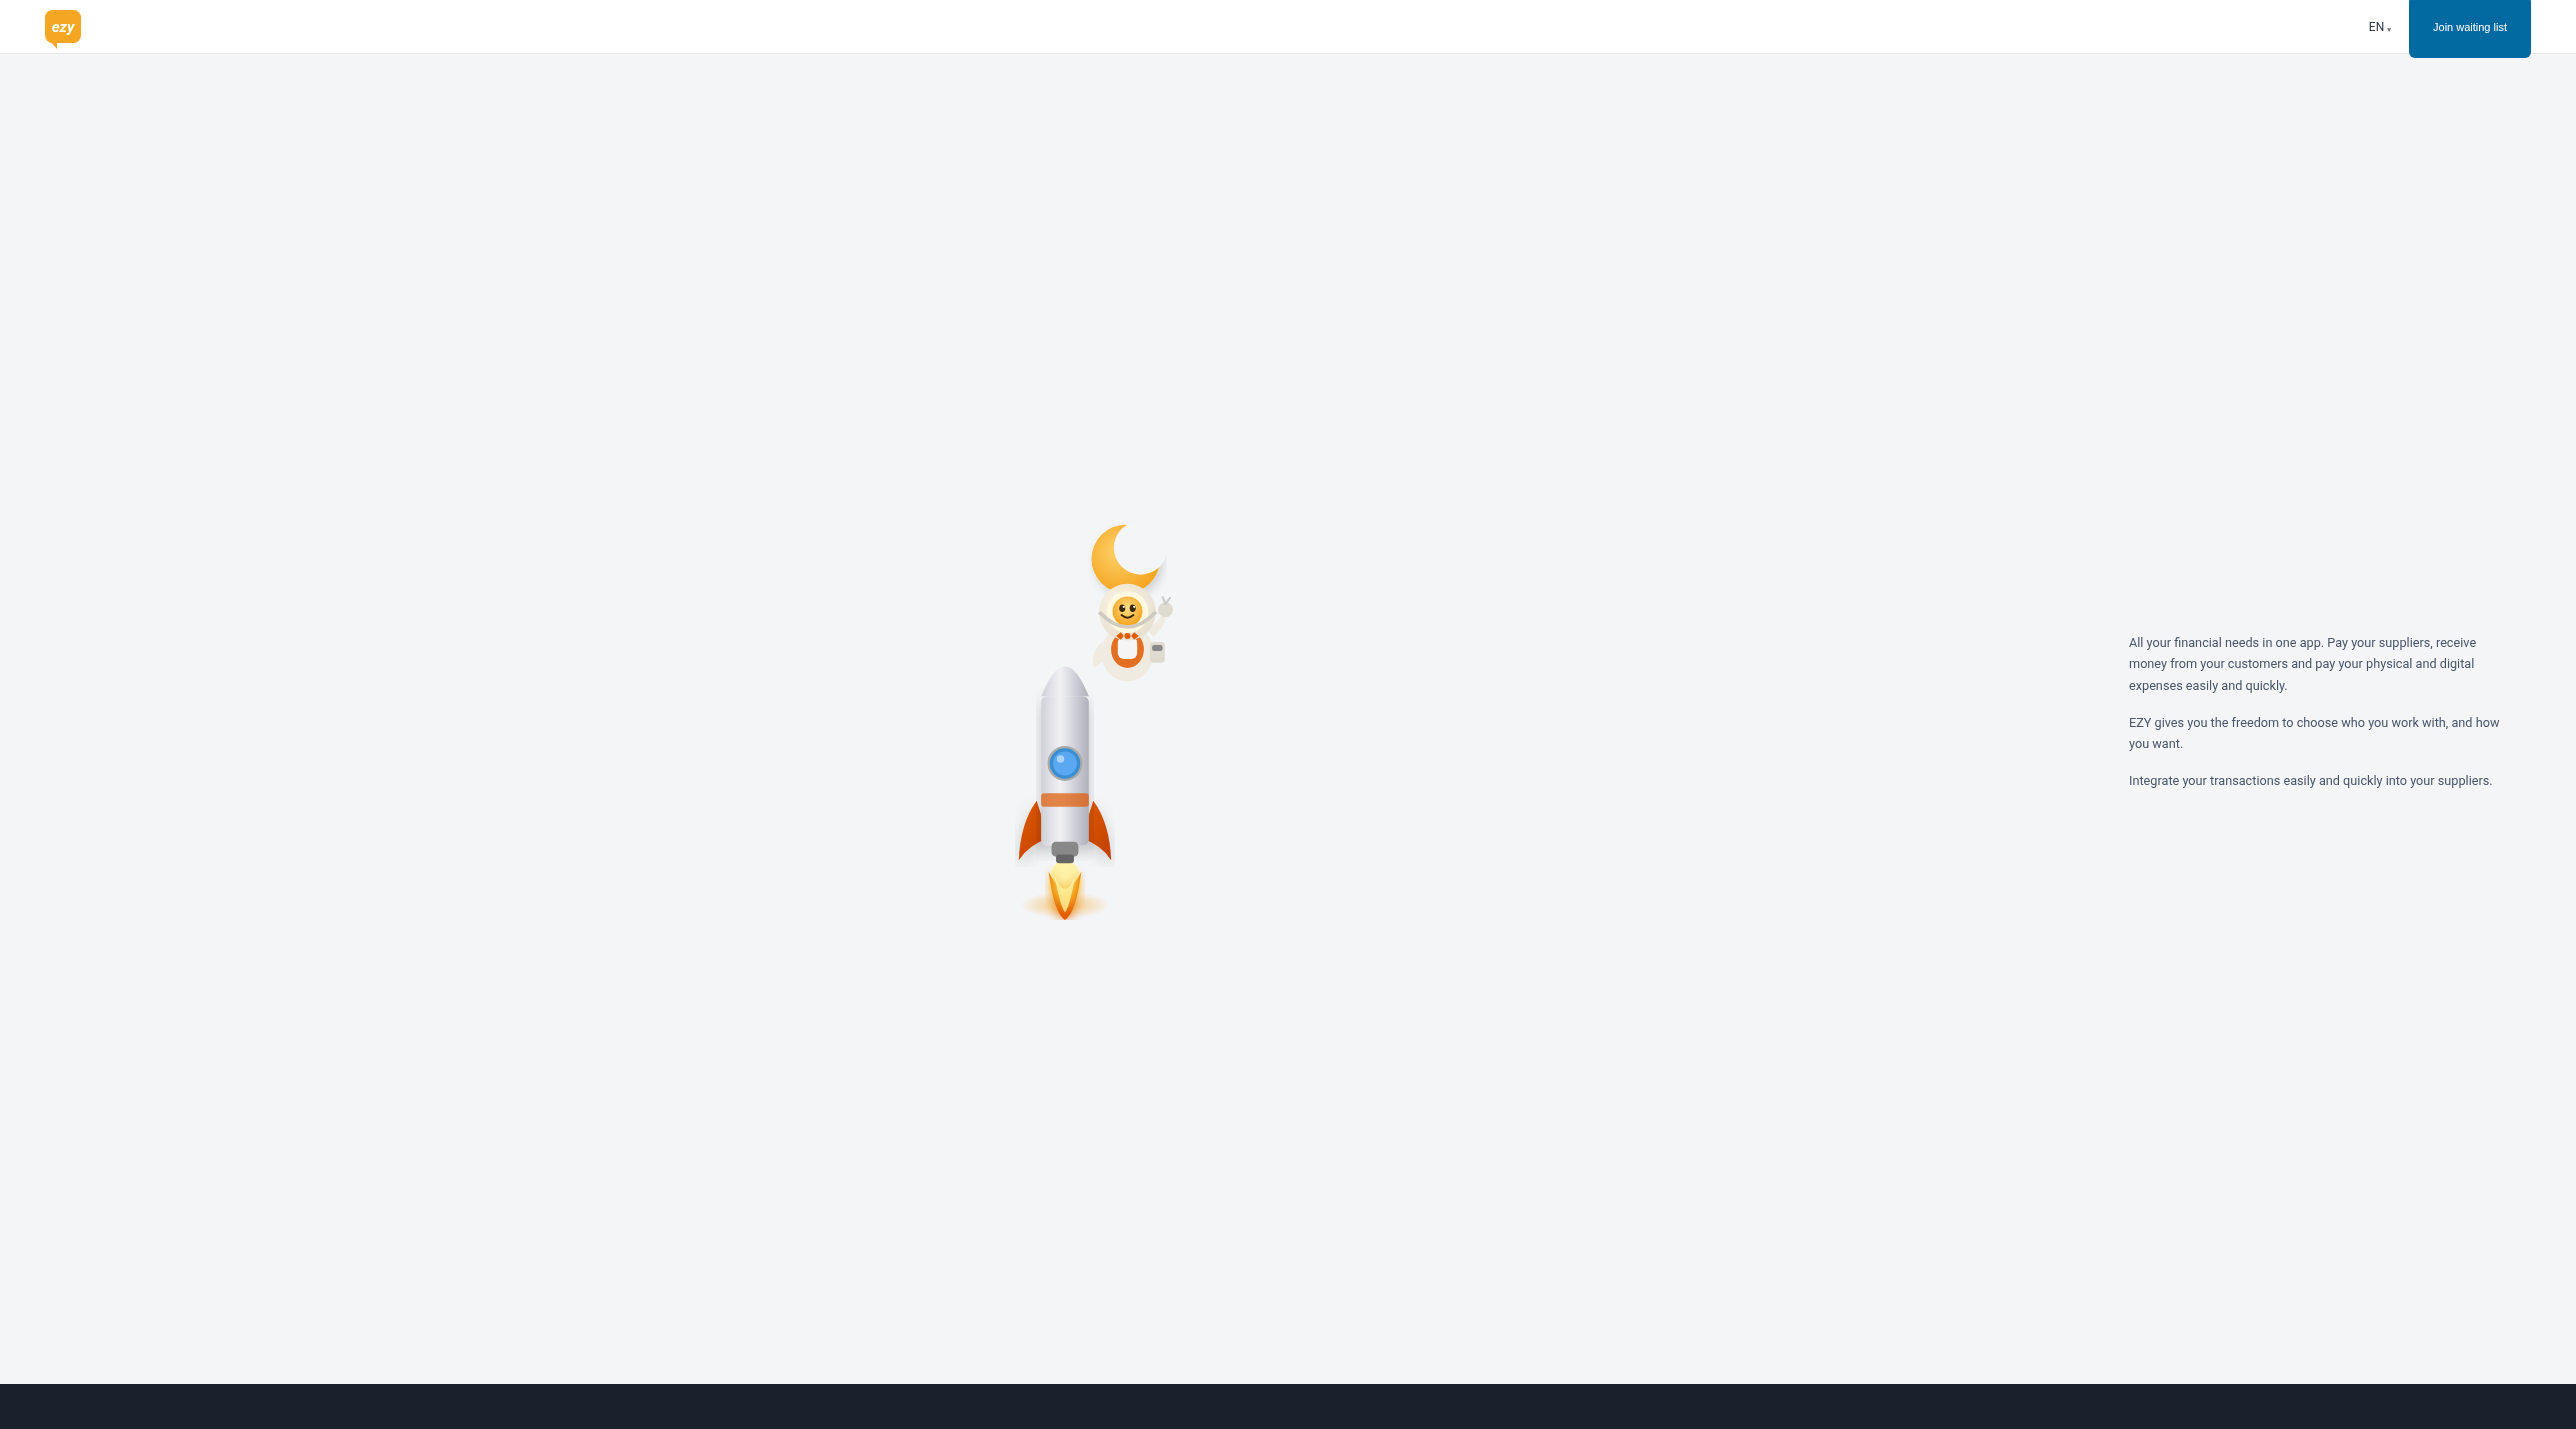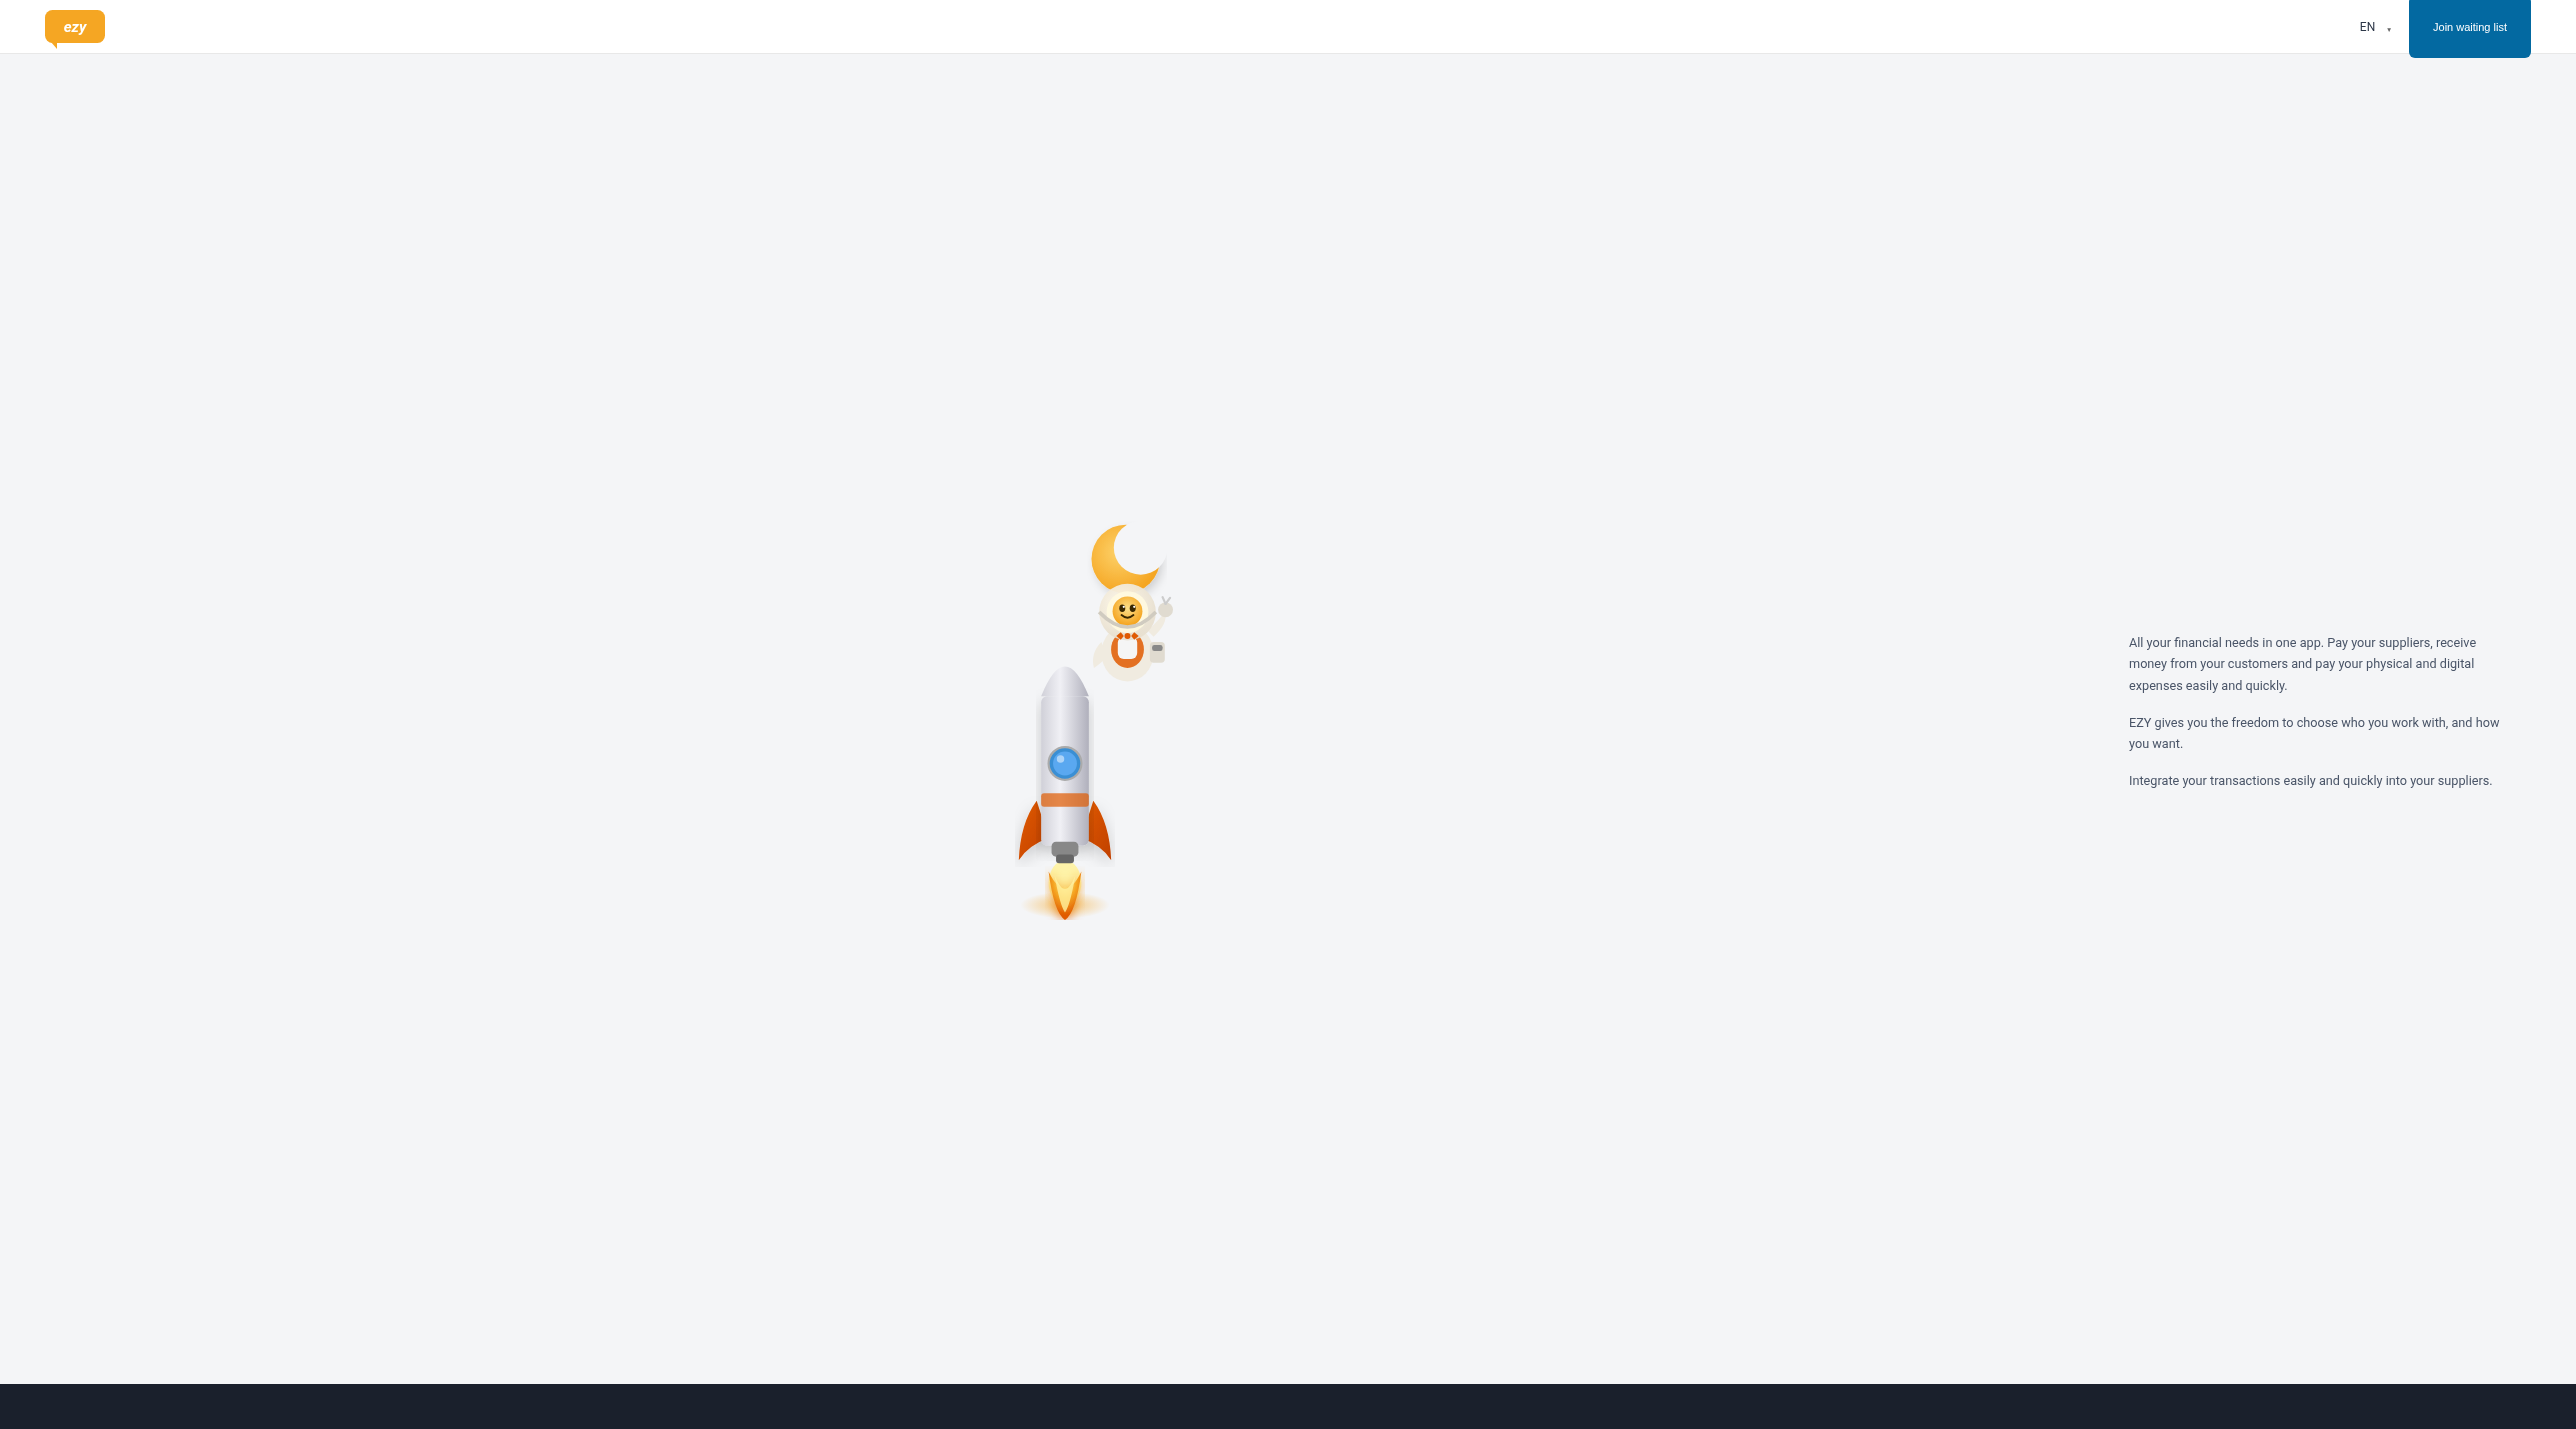--- a/index.html
+++ b/index.html
@@ -18,21 +18,21 @@
       z-index: 100;
     }
     .nav-logo {
       display: flex;
       align-items: center;
       margin-right: 45px;
     }
     .logo-bubble {
       background: #f5a623;
       border-radius: 7.5px;
-      width: 60px;
+      width: 36px;
       height: 33px;
       display: flex;
       align-items: center;
       justify-content: center;
       position: relative;
     }
     .logo-bubble::after {
       content: '';
       position: absolute;
       bottom: -6px;
@@ -67,21 +67,21 @@
       align-items: center;
       gap: 18px;
       margin-left: auto;
     }
     .lang-selector {
       font-size: 12px;
       color: #2d3748;
       cursor: pointer;
       display: flex;
       align-items: flex-end;
-      gap: 12px;
+      gap: 3px;
     }
     .lang-chevron {
       font-size: 7.5px;
       color: #666;
     }
     .join-btn {
       background: #0369a1;
       color: #fff;
       border: none;
       border-radius: 6px;

